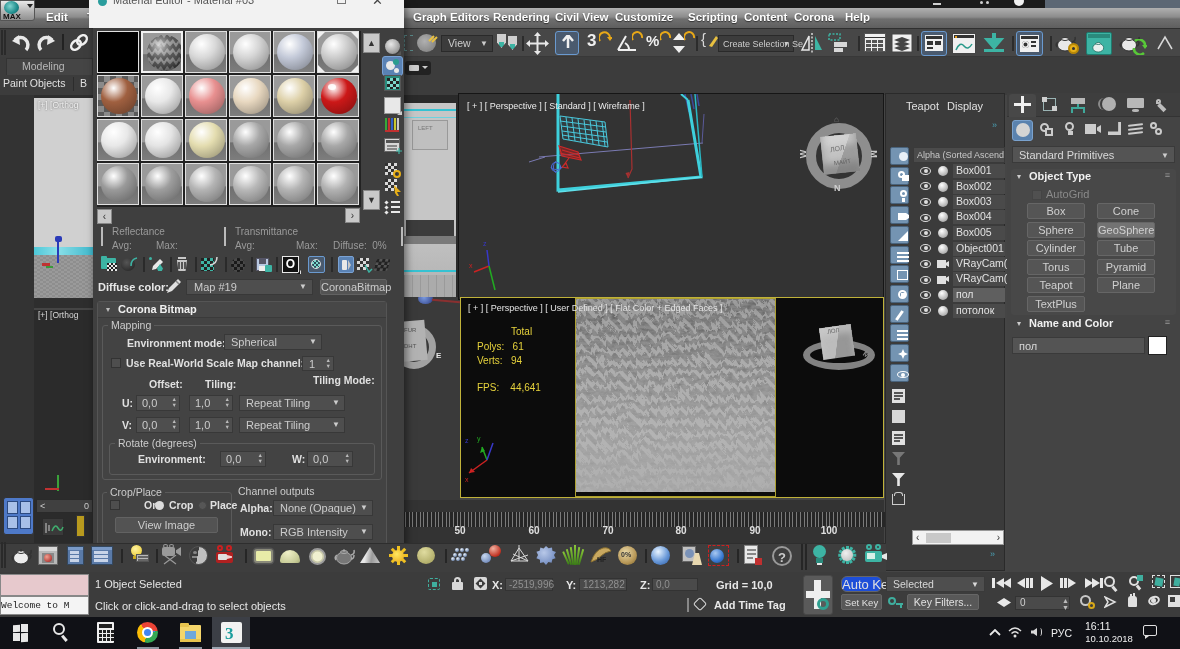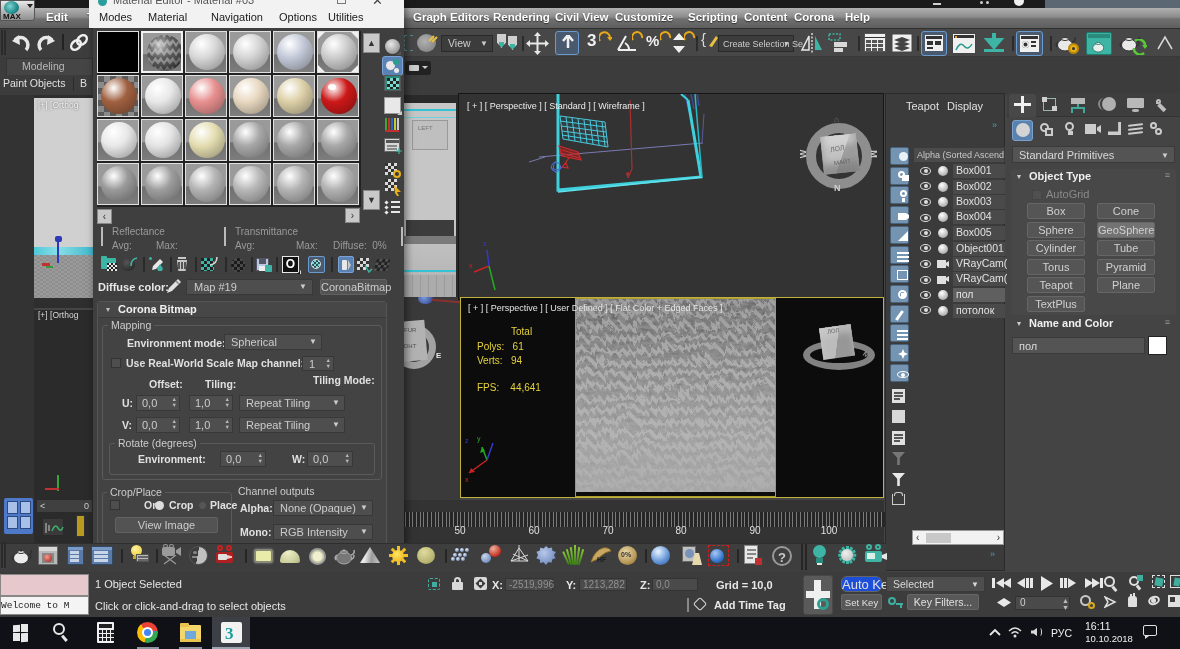--- a/index.html
+++ b/index.html
@@ -514,21 +514,21 @@
       <div style="position:absolute;left:451.18px;top:0px;width:1px;height:15px;background:#7a7a7a;"></div>
       <div style="position:absolute;left:454.87px;top:0px;width:1px;height:15px;background:#7a7a7a;"></div>
       <div style="position:absolute;left:458.56px;top:0px;width:1px;height:15px;background:#7a7a7a;"></div>
       <div style="position:absolute;left:462.25px;top:0px;width:1px;height:15px;background:#7a7a7a;"></div>
       <div style="position:absolute;left:465.94px;top:0px;width:1px;height:15px;background:#7a7a7a;"></div>
       <div style="position:absolute;left:469.63px;top:0px;width:1px;height:15px;background:#7a7a7a;"></div>
       <div style="position:absolute;left:473.32px;top:0px;width:1px;height:15px;background:#7a7a7a;"></div>
       <div style="position:absolute;left:477.01px;top:0px;width:1px;height:15px;background:#7a7a7a;"></div>
       <div style="position:absolute;left:480.70px;top:0px;width:1px;height:15px;background:#7a7a7a;"></div>
     </div>
-<div class="abs" id="ticknums" style="left:404px;top:525px;width:480px;height:12px;color:#e0e0e0;font-weight:normal;font-size:10px;">
+<div class="abs" id="ticknums" style="left:404px;top:525px;width:480px;height:12px;color:#e0e0e0;font-weight:bold;font-size:10px;">
       <div style="position:absolute;left:41px;top:0;width:30px;text-align:center;">50</div>
       <div style="position:absolute;left:115px;top:0;width:30px;text-align:center;">60</div>
       <div style="position:absolute;left:189px;top:0;width:30px;text-align:center;">70</div>
       <div style="position:absolute;left:262px;top:0;width:30px;text-align:center;">80</div>
       <div style="position:absolute;left:336px;top:0;width:30px;text-align:center;">90</div>
       <div style="position:absolute;left:410px;top:0;width:30px;text-align:center;">100</div>
     </div>
 
 <div class="abs" style="left:0;top:545px;width:93px;height:1px;"></div>
 <div class="abs" style="left:3px;top:497px;width:31px;height:38px;background:#4e79c8;border-radius:3px;border:1px solid #333;">
@@ -1042,27 +1042,20 @@
       <div style="position:absolute;left:1145px;top:19px;width:4px;height:3px;background:#e0e0e0;clip-path:polygon(0 0,100% 0,0 100%);"></div>
     </div>
 
 <div class="abs" id="matEd" style="left:93px;top:0;width:311px;height:545px;background:#3f3f3f;z-index:3;box-shadow:2px 3px 8px rgba(0,0,0,.5);">
 
  <div class="abs" style="left:-4px;top:0;width:315px;height:28px;background:#f2f2f2;">
   <div class="abs" style="left:9px;top:-3px;width:9px;height:9px;border-radius:50%;background:#2a9d9d;"></div>
   <div class="abs" style="left:24px;top:-6px;color:#555;font-size:11px;">Material Editor - Material #03</div>
   <div class="abs" style="left:248px;top:-3px;width:9px;height:7px;border:1px solid #777;"></div>
   <div class="abs" style="left:283px;top:-7px;color:#444;font-size:13px;">✕</div>
-  <div class="abs" style="left:0;top:11px;width:311px;height:18px;color:#1a1a1a;font-size:11px;">
-          <span style="position:absolute;left:10px;">Modes</span>
-          <span style="position:absolute;left:59px;">Material</span>
-          <span style="position:absolute;left:122px;">Navigation</span>
-          <span style="position:absolute;left:190px;">Options</span>
-          <span style="position:absolute;left:239px;">Utilities</span>
-        </div>
  </div>
 
  <div class="abs" id="slots" style="left:4px;top:31px;width:264px;height:176px;background:#222;">
 <div style="position:absolute;left:0px;top:0px;width:42px;height:42px;border:1px solid #e0e0e0;background:#000;"></div>
 <div style="position:absolute;left:44px;top:0px;width:42px;height:42px;border:2px solid #f2f2f2;background:linear-gradient(#9a9a9a 55%,#6f6f6f 57%,#7d7d7d);overflow:hidden;">
           <svg style="position:absolute;left:3px;top:1px" width="38" height="38">
             <defs>
               <pattern id="chv" width="12" height="9" patternUnits="userSpaceOnUse">
                 <path d="M-1 7 L3 2.5 L6 7 L9 2.5 L13 7" stroke="#3c3c3c" fill="none" stroke-width="3"></path>
               </pattern>

